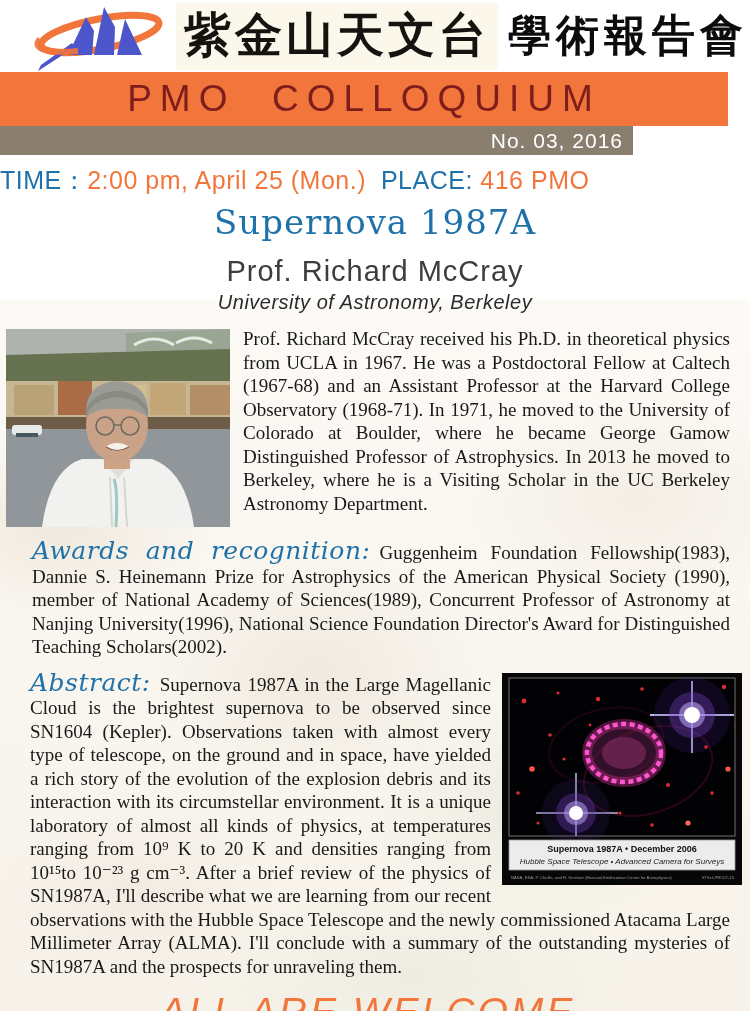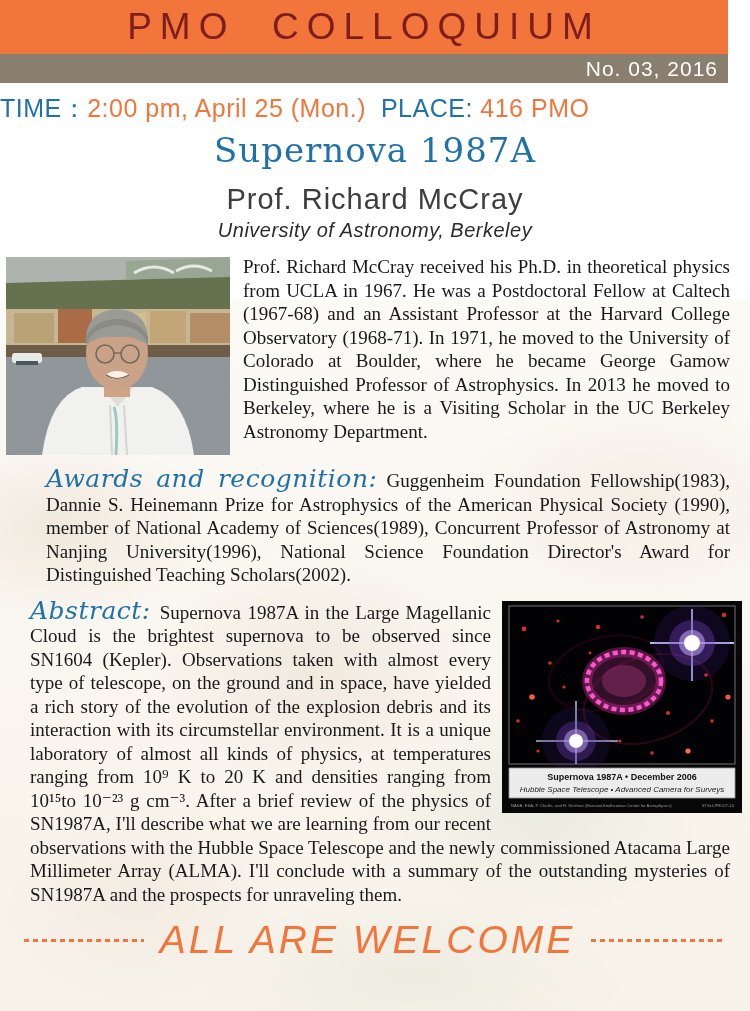--- a/index.html
+++ b/index.html
@@ -35,21 +35,21 @@
   }
 
   
   .banner{
     width:728px;height:54px;background:var(--orange);
     display:flex;align-items:center;justify-content:center;
     color:#7f1d1d;font-size:37px;letter-spacing:8px;white-space:pre;
     font-family:"Liberation Sans",sans-serif;font-weight:400;
   }
   .issue-bar{
-    width:728px;height:29px;background:var(--taupe);
+    width:633px;height:29px;background:var(--taupe);
     color:#ffffff;font-size:21px;line-height:29px;text-align:right;
     padding-right:10px;box-sizing:border-box;letter-spacing:1px;
   }
 
   
   .meta{
 
     text-align:left;font-size:25px;margin-top:9px;letter-spacing:.5px;white-space:pre;
   }
   .meta .lbl{color:var(--blue);}
@@ -72,21 +72,21 @@
     font-family:"Liberation Serif","DejaVu Serif",serif;
     font-size:19px;line-height:23.5px;text-align:justify;color:#191919;margin:12px;
   }
   .script-label{
     color:var(--blue);font-size:25px;font-family:"DejaVu Serif",serif;font-style:italic;
     margin-right:9px;letter-spacing:.5px;
   }
 
   .bio{padding:0 8px 0 16px;margin-top:13px;min-height:200px;}
   .photo{float:left;width:224px;height:198px;margin:2px 13px 2px -10px;}
-  .awards{padding:0 8px 0 34px;margin-top:7px;}
+  .awards{padding:0 8px 0 20px;margin-top:7px;}
   .abstract{padding:0 8px 0 18px;margin-top:7px;}
   .hst-figure{float:right;width:240px;height:212px;margin:2px 0 6px 11px;}
 
   
   .footer{
     display:flex;align-items:center;justify-content:center;gap:16px;margin-top:8px;
   }
   .dash{height:3px;background:repeating-linear-gradient(90deg,var(--orange) 0 5px,transparent 5px 9px);}
   .dash.left{width:120px;}
   .dash.right{width:135px;}
@@ -96,20 +96,34 @@
   }
   :root{--orange:#F2763B;--blue:#1F72A9;--taupe:#8A7E6F;}
 </style>
 </head>
 <body>
 
 <div class="texture"></div>
 
 <div class="content">
 
+  <div class="masthead">
+    <svg class="logo" viewBox="0 0 138 70">
+      <ellipse cx="72" cy="33" rx="60" ry="15" fill="none" stroke="#F2763B" stroke-width="7" transform="rotate(-11 72 33)"></ellipse>
+      <path d="M40 54 L58 16 L66 30 L64 54 Z" fill="#4C55C9"></path>
+      <path d="M66 54 L76 6 L87 26 L86 54 Z" fill="#4C55C9"></path>
+      <path d="M89 54 L97 18 L114 54 Z" fill="#4C55C9"></path>
+      <path d="M47 46 L10 70 L13 64 L44 42 Z" fill="#4C55C9"></path>
+      <path d="M12 38 a60 15 -11 0 0 38 12" fill="none" stroke="#F2763B" stroke-width="6" opacity=".9"></path>
+    </svg>
+    <div class="cn-titles">
+      <span class="cn-obs">紫金山天文台</span>
+      <span class="cn-coll">學術報告會</span>
+    </div>
+  </div>
 
   <div class="banner">PMO  COLLOQUIUM</div>
   <div class="issue-bar">No. 03, 2016</div>
 
   <div class="meta"><span class="lbl">TIME：</span><span class="val">2:00 pm, April 25 (Mon.)</span><span>  </span><span class="lbl">PLACE: </span><span class="val">416 PMO</span></div>
 
   <div class="talk-title">Supernova 1987A</div>
   <div class="speaker">Prof. Richard McCray</div>
   <div class="affiliation">University of Astronomy, Berkeley</div>
 

